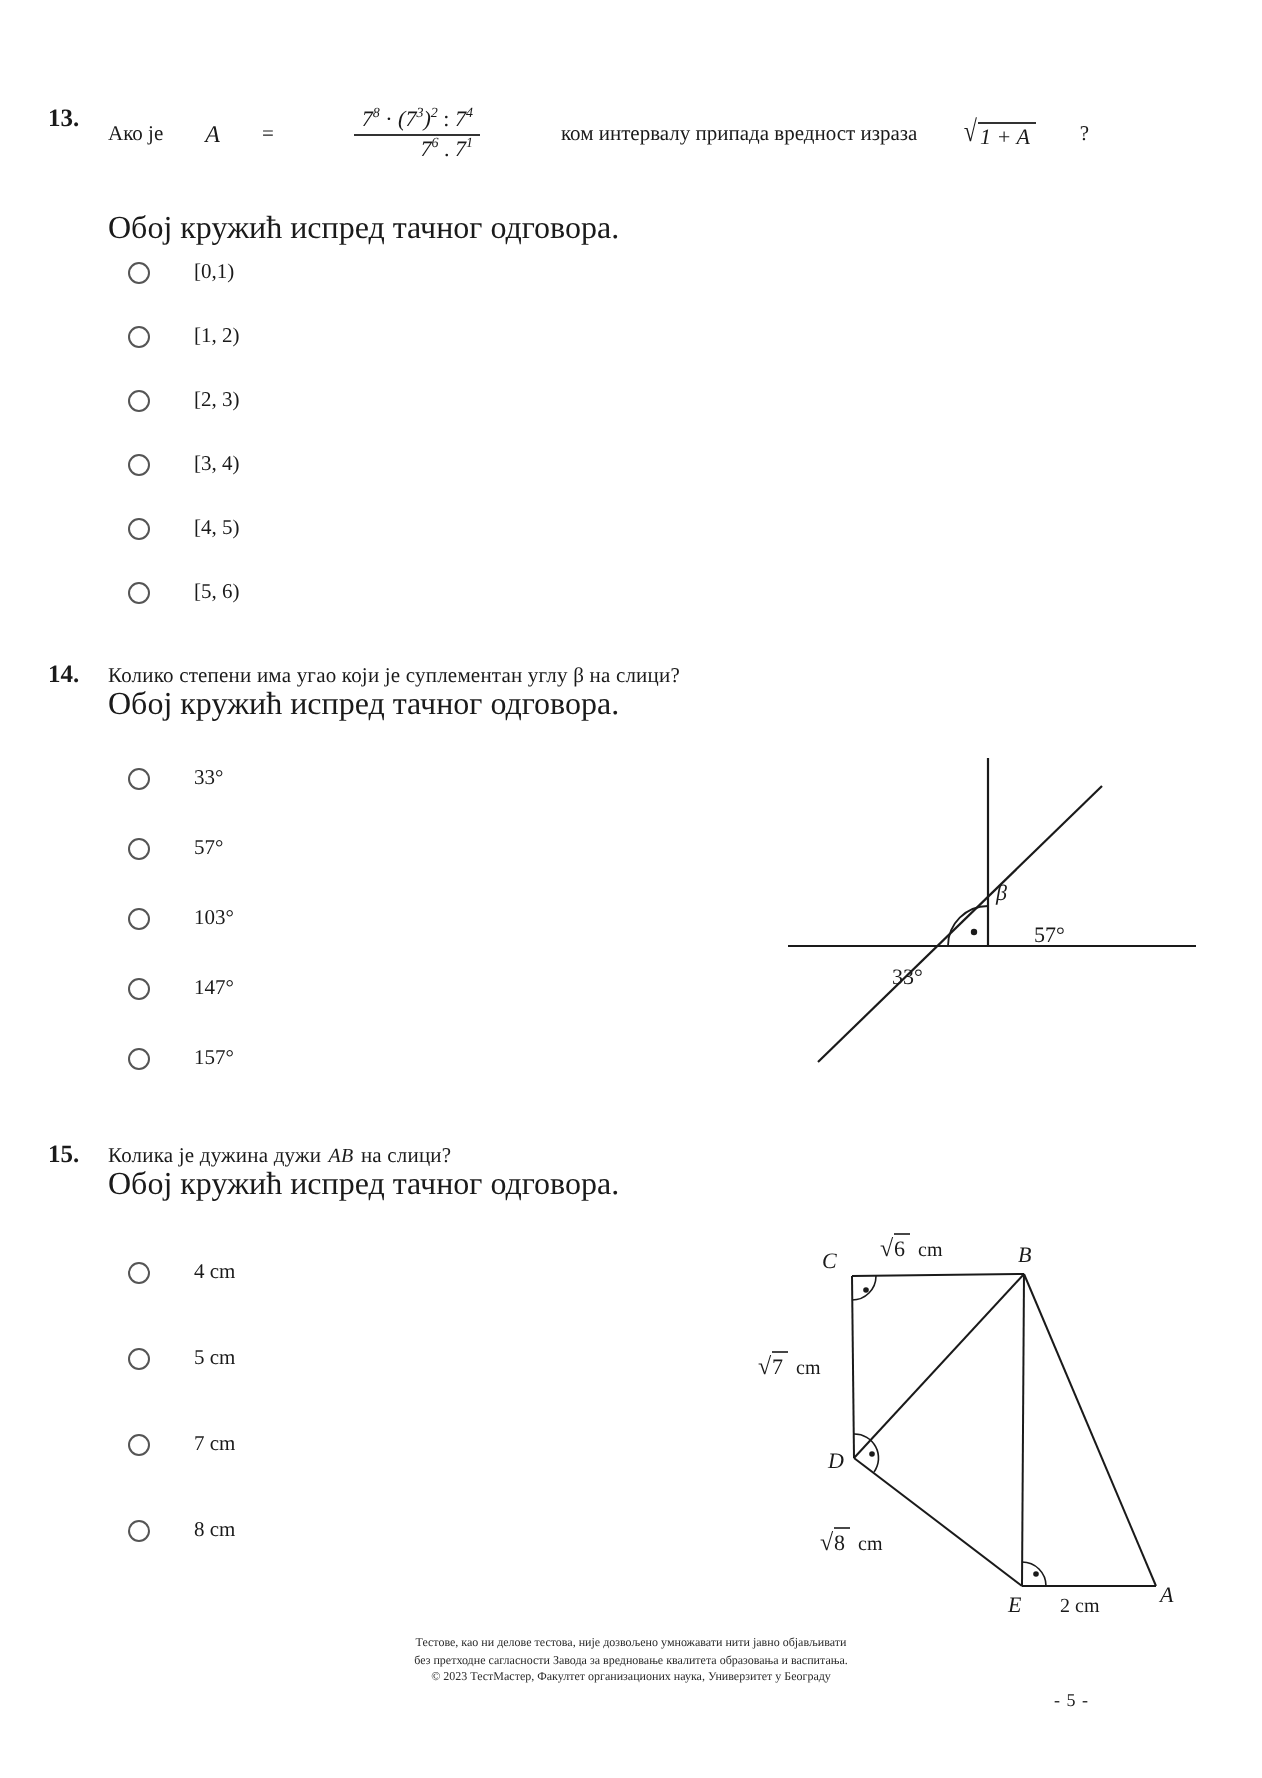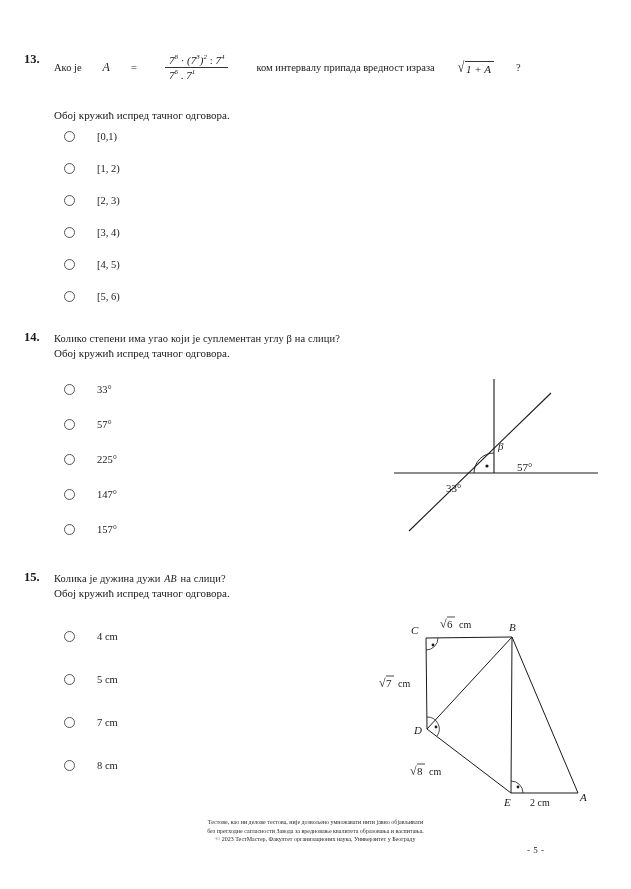--- a/index.html
+++ b/index.html
@@ -40,43 +40,43 @@
     left: 54px;
     top: 2px;
     width: 560px;
   }
   .q-text {
     font-size: 10.5px;
     line-height: 14px;
     letter-spacing: 0.1px;
   }
   .q-instr {
-    font-size: 11px;
+    font-size: 16px;
     line-height: 14px;
   }
 
   
   .mathline {
     display: flex;
     align-items: center;
     flex-wrap: nowrap;
     font-size: 10.5px;
     gap: 20px;
   }
   .mvar {
     font-style: italic;
     font-size: 12px;
     padding: 0 1px;
   }
   .frac {
     display: inline-flex;
     flex-direction: column;
-    align-items: flex-start;
+    align-items: flex-end;
     vertical-align: middle;
-    margin: 0 8px;
+    margin: 0 20px;
     font-size: 11px;
   }
   .frac .num {
     padding: 0 4px 1px 4px;
     border-bottom: 1px solid #333;
     white-space: nowrap;
   }
   .frac .den {
     padding: 1px 4px 0 4px;
     white-space: nowrap;
@@ -230,21 +230,21 @@
       <div class="option" style="height:35px;">
         <span class="bubble"></span>
         <span class="opt-label">33°</span>
       </div>
       <div class="option" style="height:35px;">
         <span class="bubble"></span>
         <span class="opt-label">57°</span>
       </div>
       <div class="option" style="height:35px;">
         <span class="bubble"></span>
-        <span class="opt-label">225°</span>
+        <span class="opt-label">103°</span>
       </div>
       <div class="option" style="height:35px;">
         <span class="bubble"></span>
         <span class="opt-label">147°</span>
       </div>
       <div class="option" style="height:35px;">
         <span class="bubble"></span>
         <span class="opt-label">157°</span>
       </div>
     </div>

